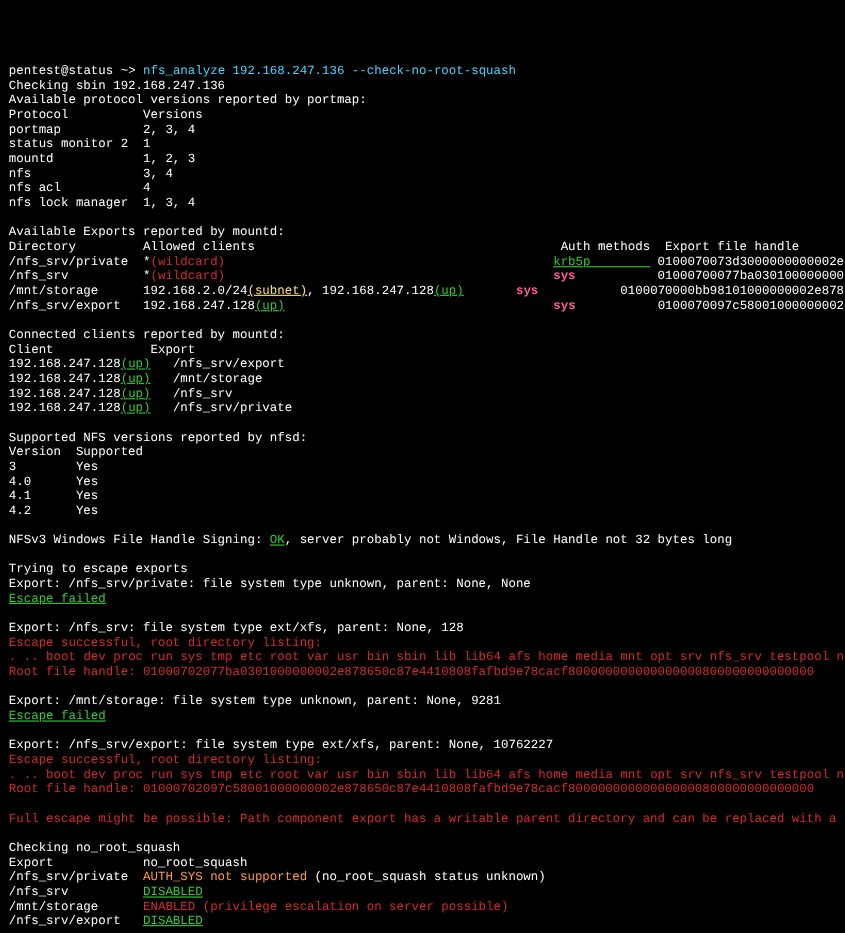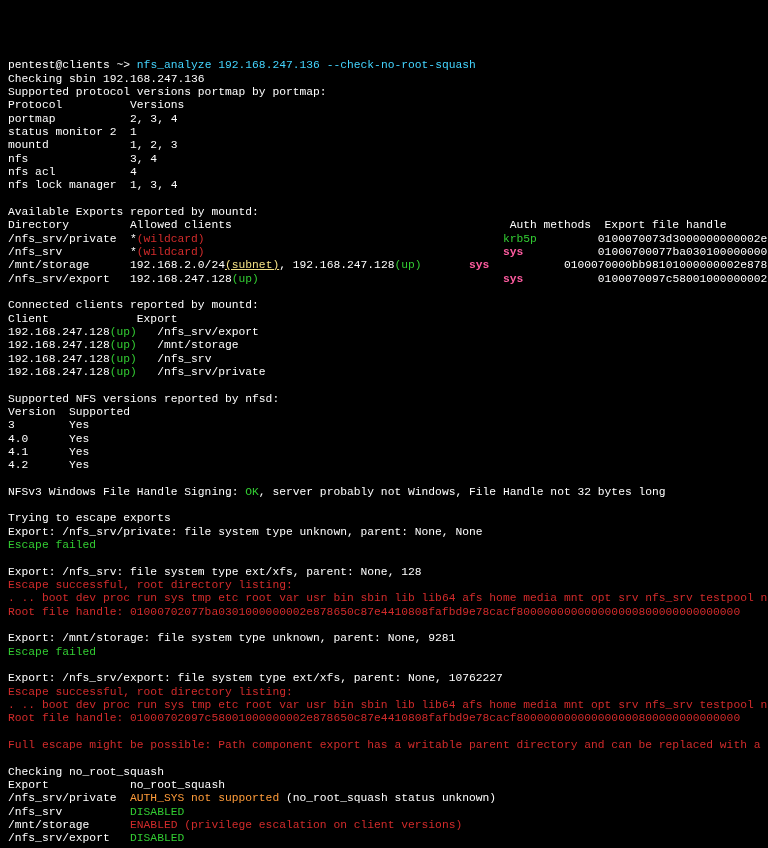--- a/index.html
+++ b/index.html
@@ -9,34 +9,34 @@
     font-size: 11.3px;
     line-height: 1.18;
     margin: 0;
     padding: 6px 8px;
     white-space: pre;
     width: 768px;
     box-sizing: border-box;
   }
   .c-white { color: #ffffff; }
   .c-cyan  { color: #44d5ff; }
-  .c-green { color: #32cd32; }
+  .c-green { color: #32cd32; text-decoration: underline; }
   .c-red   { color: #d22b2b; }
   .c-pink  { color: #ff5ca0; font-weight: bold; }
   .c-yellow{ color: #f4e285; text-decoration: underline; }
   .c-orange{ color: #ff9c3a; }
 </style>
 </head>
 <body>
 
 
 
-<div><span class="c-white">pentest</span><span class="c-white">@</span><span class="c-white">clients</span><span class="c-white"> ~&gt; </span><span class="c-cyan">nfs_analyze 192.168.247.136 --check-no-root-squash</span>
+<div><span class="c-white">pentest</span><span class="c-white">@</span><span class="c-white">status</span><span class="c-white"> ~&gt; </span><span class="c-cyan">nfs_analyze 192.168.247.136 --check-no-root-squash</span>
 <span>Checking sbin 192.168.247.136</span>
-<span>Supported protocol versions portmap by portmap:</span>
+<span>Available protocol versions reported by portmap:</span>
 <span>Protocol          Versions</span>
 <span>portmap           2, 3, 4</span>
 <span>status monitor 2  1</span>
 <span>mountd            1, 2, 3</span>
 <span>nfs               3, 4</span>
 <span>nfs acl           4</span>
 <span>nfs lock manager  1, 3, 4</span>
 
 <span>Available Exports reported by mountd:</span>
 <span><span>Directory         Allowed clients</span>                                         <span>Auth methods  Export file handle</span></span>
@@ -77,21 +77,21 @@
 <span class="c-red">Escape successful, root directory listing:</span>
 <span><span class="c-red">. .. </span><span class="c-red">boot dev proc run sys tmp etc root var usr bin sbin lib lib64 afs home media mnt opt srv nfs_srv testpool nfs_srv2</span></span>
 <span class="c-red">Root file handle: 01000702097c58001000000002e878650c87e4410808fafbd9e78cacf800000000000000000800000000000000</span>
 
 <span class="c-red">Full escape might be possible: Path component export has a writable parent directory and can be replaced with a symlink</span>
 
 <span>Checking no_root_squash</span>
 <span>Export            no_root_squash</span>
 <span><span>/nfs_srv/private  </span><span class="c-orange">AUTH_SYS not supported</span><span> (no_root_squash status unknown)</span></span>
 <span><span>/nfs_srv          </span><span class="c-green">DISABLED</span></span>
-<span><span>/mnt/storage      </span><span class="c-red">ENABLED </span><span class="c-red">(privilege escalation on client versions)</span></span>
+<span><span>/mnt/storage      </span><span class="c-red">ENABLED </span><span class="c-red">(privilege escalation on server possible)</span></span>
 <span><span>/nfs_srv/export   </span><span class="c-green">DISABLED</span></span>
 
 
 
 
 
 
 
 
 

